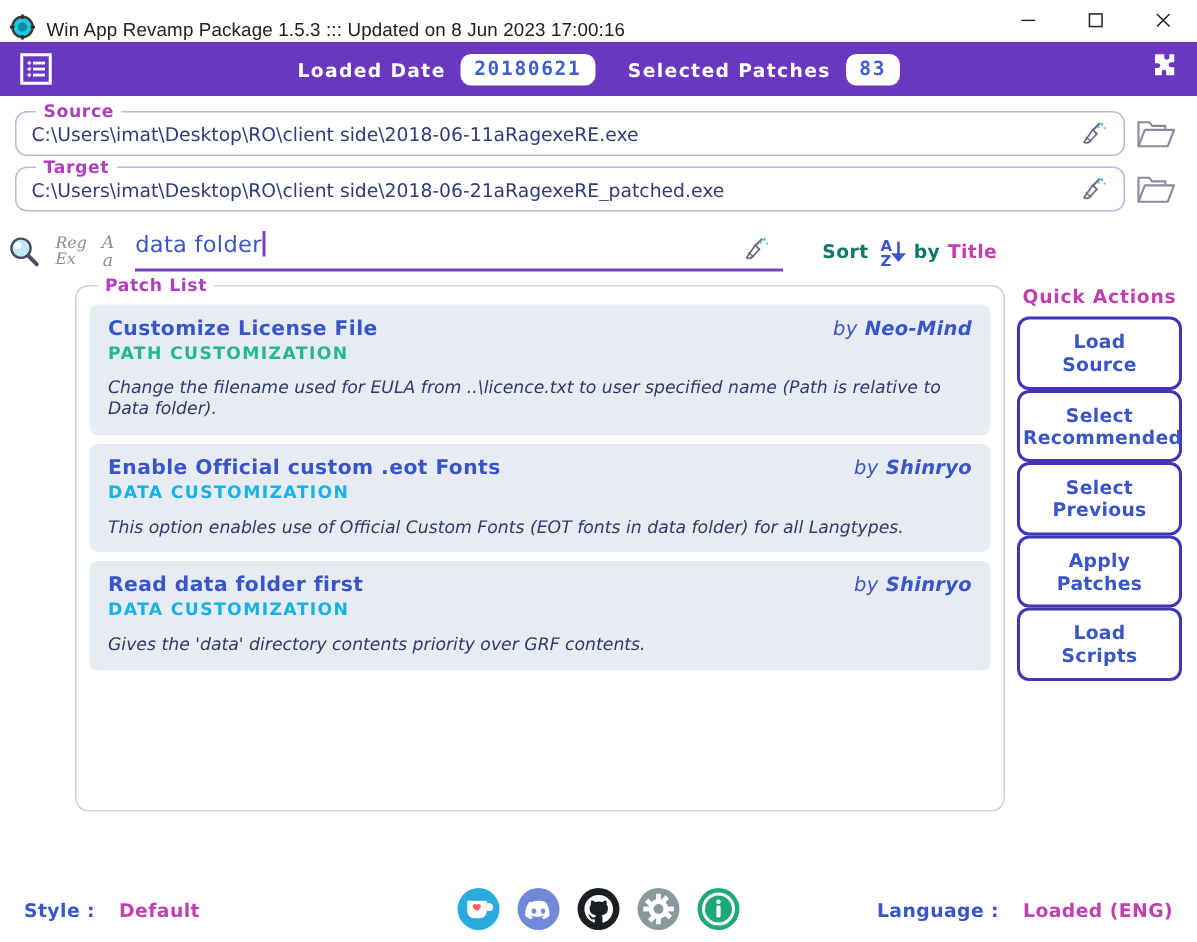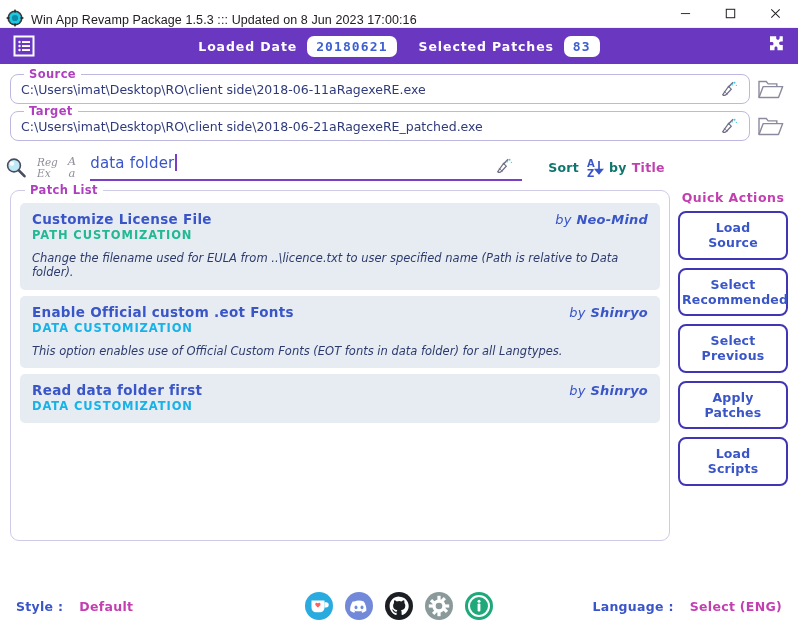--- a/index.html
+++ b/index.html
@@ -119,20 +119,21 @@
   }
   .az-icon { width: 20px; height: 22px; flex: 0 0 20px; }
 
   
   .main { display: flex; padding: 9px 10px 0 10px; gap: 8px; }
 
   .patchlist {
     flex: 1; border: 1px solid #cfcae8; border-radius: 9px;
     position: relative; padding: 12px 9px 9px 9px; height: 351px;
     background: #fff;
+    margin-left: 40px;
   }
   .patchlist-legend {
     position: absolute; top: -8px; left: 14px; background: #fff;
     padding: 0 5px; font-size: 11.5px; font-weight: bold;
     color: #b03fc0; letter-spacing: .4px;
   }
   .patch-card {
     background: #e6ecf1; border-radius: 5px; padding: 8px 12px 10px 12px;
     margin-bottom: 6px;
   }
@@ -157,21 +158,21 @@
 
   
   .quick { width: 110px; flex: 0 0 110px; }
   .quick-title {
     text-align: center; font-size: 12.5px; font-weight: bold;
     color: #c23fb0; letter-spacing: .5px; margin-bottom: 6px;
   }
   .qa-btn {
     border: 2px solid #4036b5; border-radius: 8px; background: #fff;
     color: #3a55c8; font-size: 12.5px; font-weight: bold;
-    text-align: center; padding: 7px 2px; margin-bottom: 8px;
+    text-align: center; padding: 7px 2px; 
     line-height: 1.22; letter-spacing: .2px;
     font-family: "DejaVu Sans", sans-serif; cursor: pointer;
   }
 
   
   .footer {
     position: absolute; left: 0; right: 0; bottom: 0; height: 44px;
     display: flex; align-items: center; padding: 0 16px;
   }
   .foot-lbl { font-size: 12.5px; font-weight: bold; color: #3a55c8; letter-spacing: .3px; }
@@ -379,20 +380,21 @@
 
     <div class="patch-card">
       <div class="patch-top">
         <span class="patch-name">Read data folder first</span>
         <span class="patch-author">
           <span class="by">by</span>
           <span>Shinryo</span>
         </span>
       </div>
       <div class="patch-cat" style="color:#16b2e8">DATA CUSTOMIZATION</div>
+      <div class="patch-desc">Gives the 'data' directory contents priority over GRF contents.</div>
     </div>
   </div>
 
   <div class="quick">
     <div class="quick-title">Quick Actions</div>
     <div class="qa-btn">
       <div>Load</div>
       <div>Source</div>
     </div>
     <div class="qa-btn">
@@ -465,15 +467,15 @@
         <circle cx="15" cy="15" r="14" fill="#1fa97a"></circle>
         <circle cx="15" cy="15" r="10" fill="none" stroke="#fff" stroke-width="2"></circle>
         <circle cx="15" cy="10.2" r="1.5" fill="#fff"></circle>
         <rect x="13.6" y="12.6" width="2.8" height="8" rx="1" fill="#fff"></rect>
       </svg>
     </span>
   </div>
 
   <div class="foot-right">
     <span class="foot-lbl">Language :</span>
-    <span class="foot-val">Select (ENG)</span>
+    <span class="foot-val">Loaded (ENG)</span>
   </div>
 </div>
 
 </body></html>

